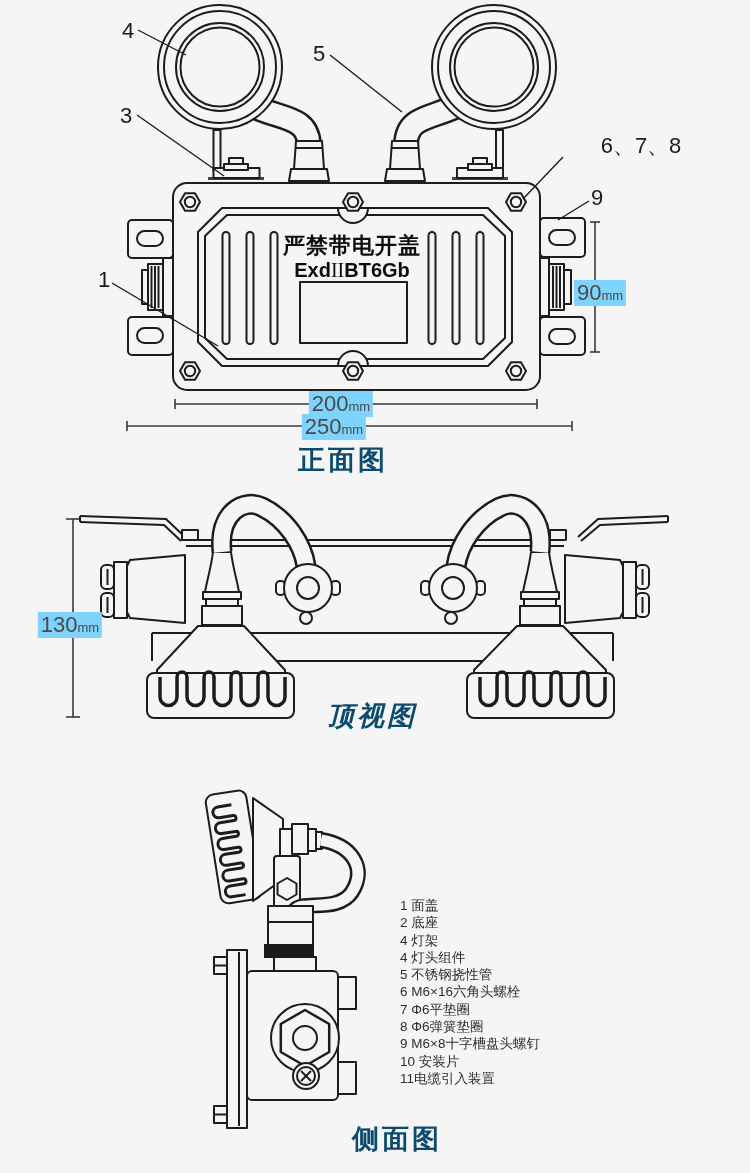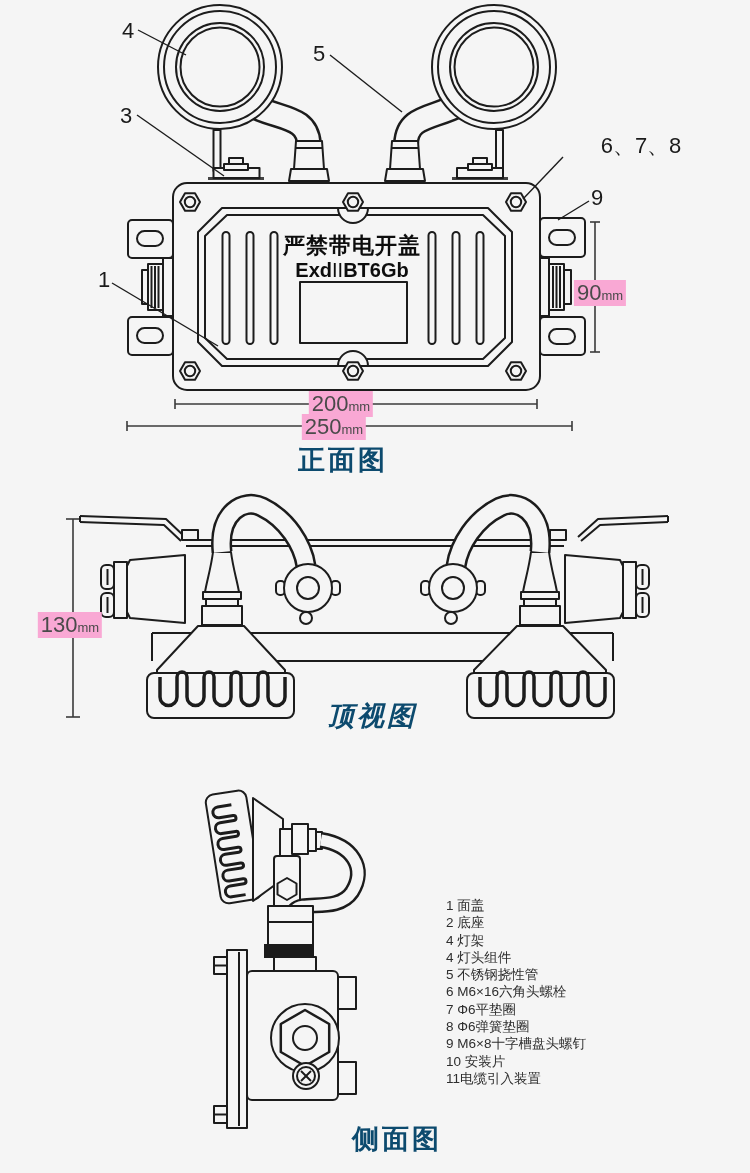--- a/index.html
+++ b/index.html
@@ -2,28 +2,28 @@
 <html><head>
 <meta charset="utf-8">
 <style>
   html,body{margin:0;padding:0;}
   body{width:750px;height:1173px;background:#f5f5f5;font-family:"Liberation Sans","DejaVu Sans",sans-serif;overflow:hidden;}
   #page{position:relative;width:750px;height:1173px;background:#f5f5f5;}
   #art{position:absolute;left:0;top:0;}
   .txt{position:absolute;transform:translate(-50%,-50%);white-space:nowrap;color:#1e1e1e;}
   .callout{font-size:22px;color:#1a1a1a;}
   .view-title{font-size:27px;font-weight:700;color:#0c4a6e;letter-spacing:3px;}
-  .dim{color:#4a4a4a;background:#f9a8d4;padding:0 3px;}
+  .dim{color:#4a4a4a;background:#7dd3fc;padding:0 3px;}
   .dim .num{font-size:22px;}
   .dim .unit{font-size:13px;}
   .marking1{font-size:22px;font-weight:700;color:#0d0d0d;letter-spacing:1px;}
   .marking2{font-size:20px;color:#0d0d0d;letter-spacing:0px;}
   .marking2 .b{font-weight:700;}
-  .marking2 .lt{font-weight:400;}
-  #parts{position:absolute;left:446px;top:897px;margin:0;padding:0;list-style:none;
+  .marking2 .lt{font-weight:400;font-family:Liberation Serif, serif;}
+  #parts{position:absolute;left:400px;top:897px;margin:0;padding:0;list-style:none;
          font-size:13.5px;line-height:17.3px;color:#2e2e2e;}
 </style>
 </head>
 <body>
 
 <div id="page">
 
 <svg id="art" width="750" height="1173" viewBox="0 0 750 1173">
   <defs>
     <g id="hexbolt" stroke="#1c1c1c" stroke-width="2" fill="#f5f5f5">

